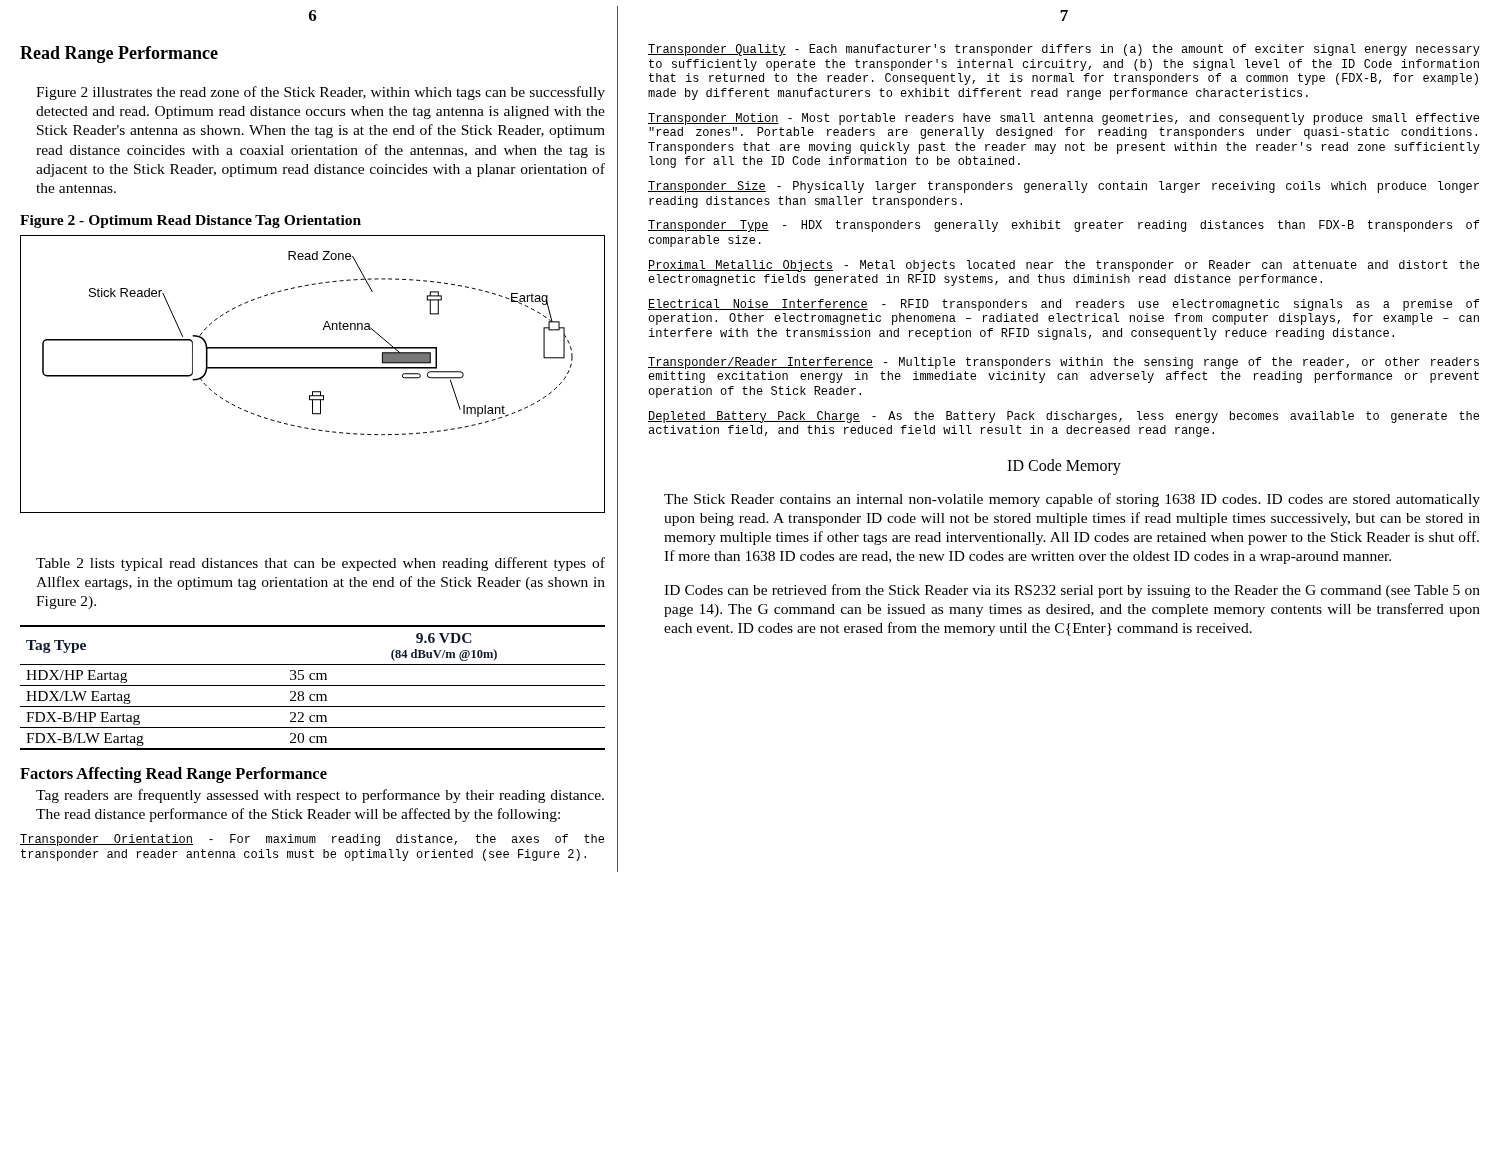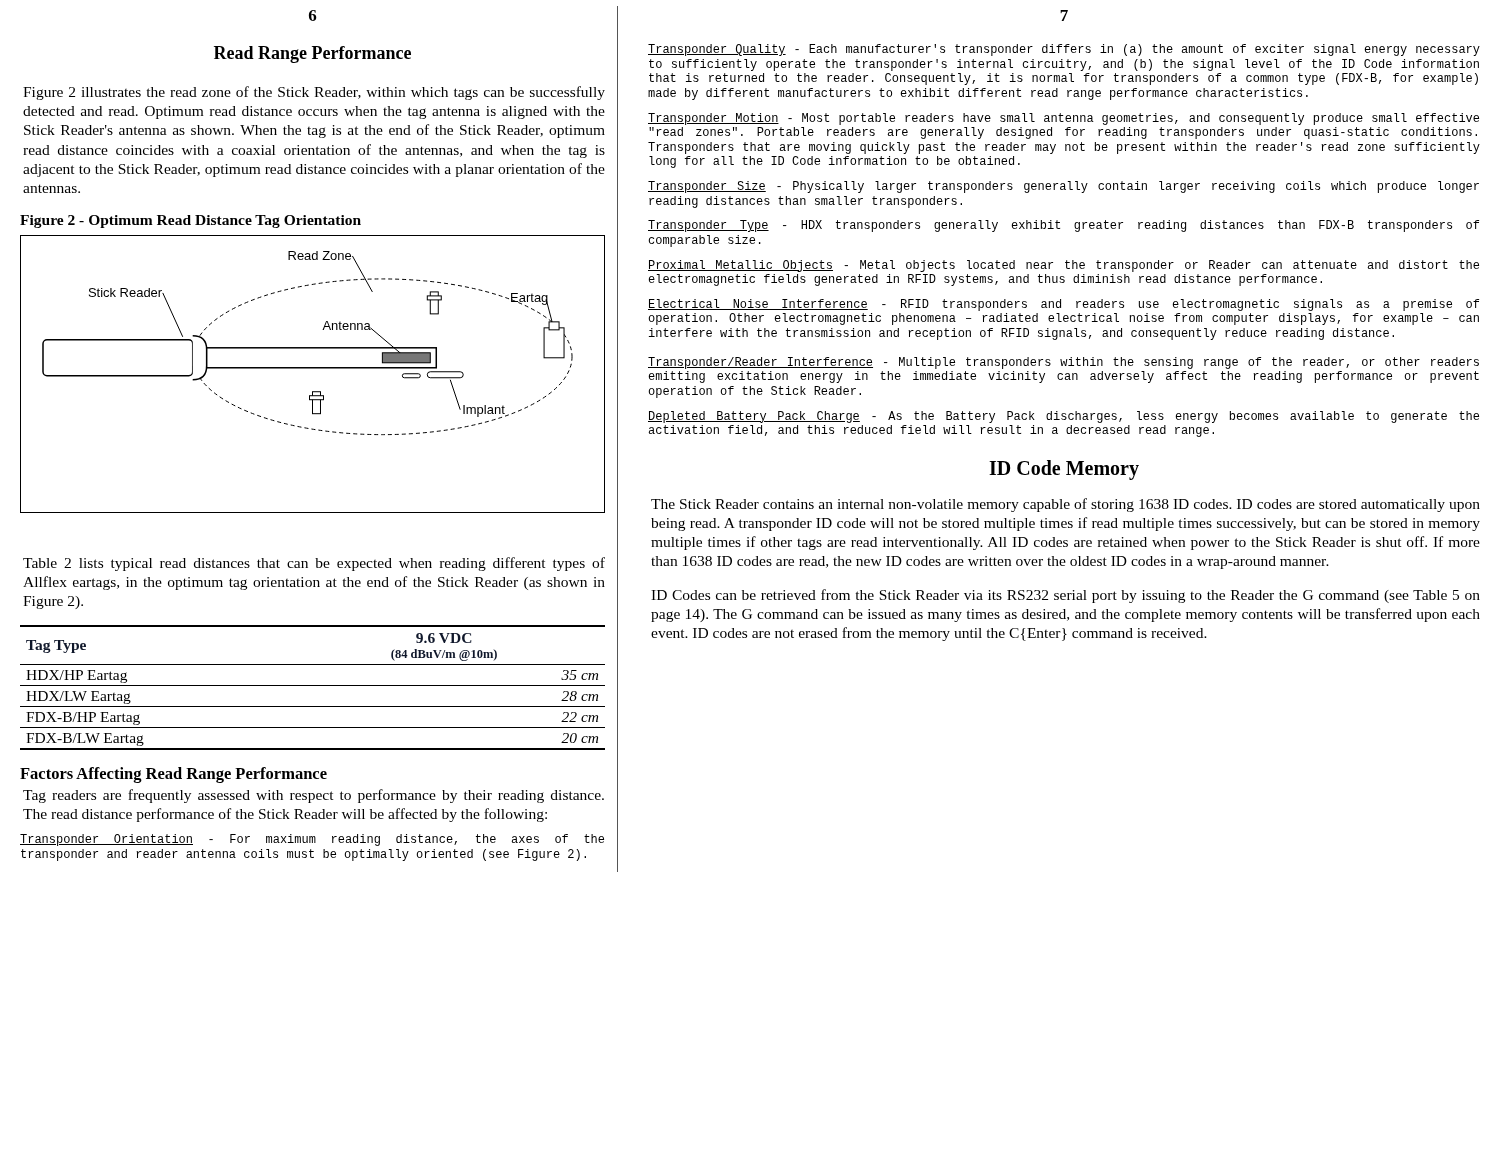--- a/index.html
+++ b/index.html
@@ -15,32 +15,32 @@
     gap: 0;
     width: 1484px;
   }
   .col {
     box-sizing: border-box;
     padding: 0 12px;
   }
   .col-left { width: 610px; border-right: 1px solid #555; }
   .col-right { flex: 1; padding-left: 30px; }
   .page-num { text-align: center; font-weight: bold; font-size: 17px; margin-top:0; }
-  .section-title-center { text-align: center; font-weight: bold; font-size: 18px; margin-top:2px; margin-bottom: 18px; }
-  .section-title-center2 { text-align: center; font-weight: bold; font-size: 20px; margin-top:18px; margin-bottom: 14px; }
-  .body-para { text-align: justify; margin: 0 0 14px 3px; line-height: 1.24; }
+  .section-title-center { font-weight: bold; font-size: 18px; margin-top:2px; margin-bottom: 18px; }
+  .section-title-center2 { text-align: center; font-weight: normal; font-size: 16px; margin-top:18px; margin-bottom: 14px; }
+  .body-para { text-align: justify; margin: 0 0 14px 16px; line-height: 1.24; }
   .fig-caption { font-weight: bold; margin: 0 0 6px 0; }
   .figure-box { border: 1px solid #000; width: 100%; box-sizing: border-box; padding: 6px 12px 36px 12px; margin-bottom: 40px; }
   svg.fig { width: 100%; height: auto; }
   .table-caption { font-weight: bold; margin: 0 0 0 0; }
   table.data { width: 100%; border-collapse: collapse; }
   table.data th { color: #0f172a; font-weight: bold; border-top: 2px solid #000; border-bottom: 1px solid #000; padding: 2px 6px; }
   table.data th .sub { font-size: 12.5px; display:block; }
   table.data td { border-bottom: 1px solid #000; padding: 1px 6px; }
-  table.data td.center { text-align: right; font-style: italic; }
+  table.data td.center { text-align: left; }
   table.data tr:last-child td { border-bottom: 2px solid #000; }
   .sub-head { font-weight: bold; font-size: 16.5px; margin-top: 14px; margin-bottom: 1px; }
   .small-para { text-align: justify; font-size: 12px; margin: 0 0 10px 0; line-height: 1.22; font-family: Liberation Mono, monospace; }
   .u { text-decoration: underline; }
 </style>
 </head>
 <body>
 
 <div class="page-wrap">
 

